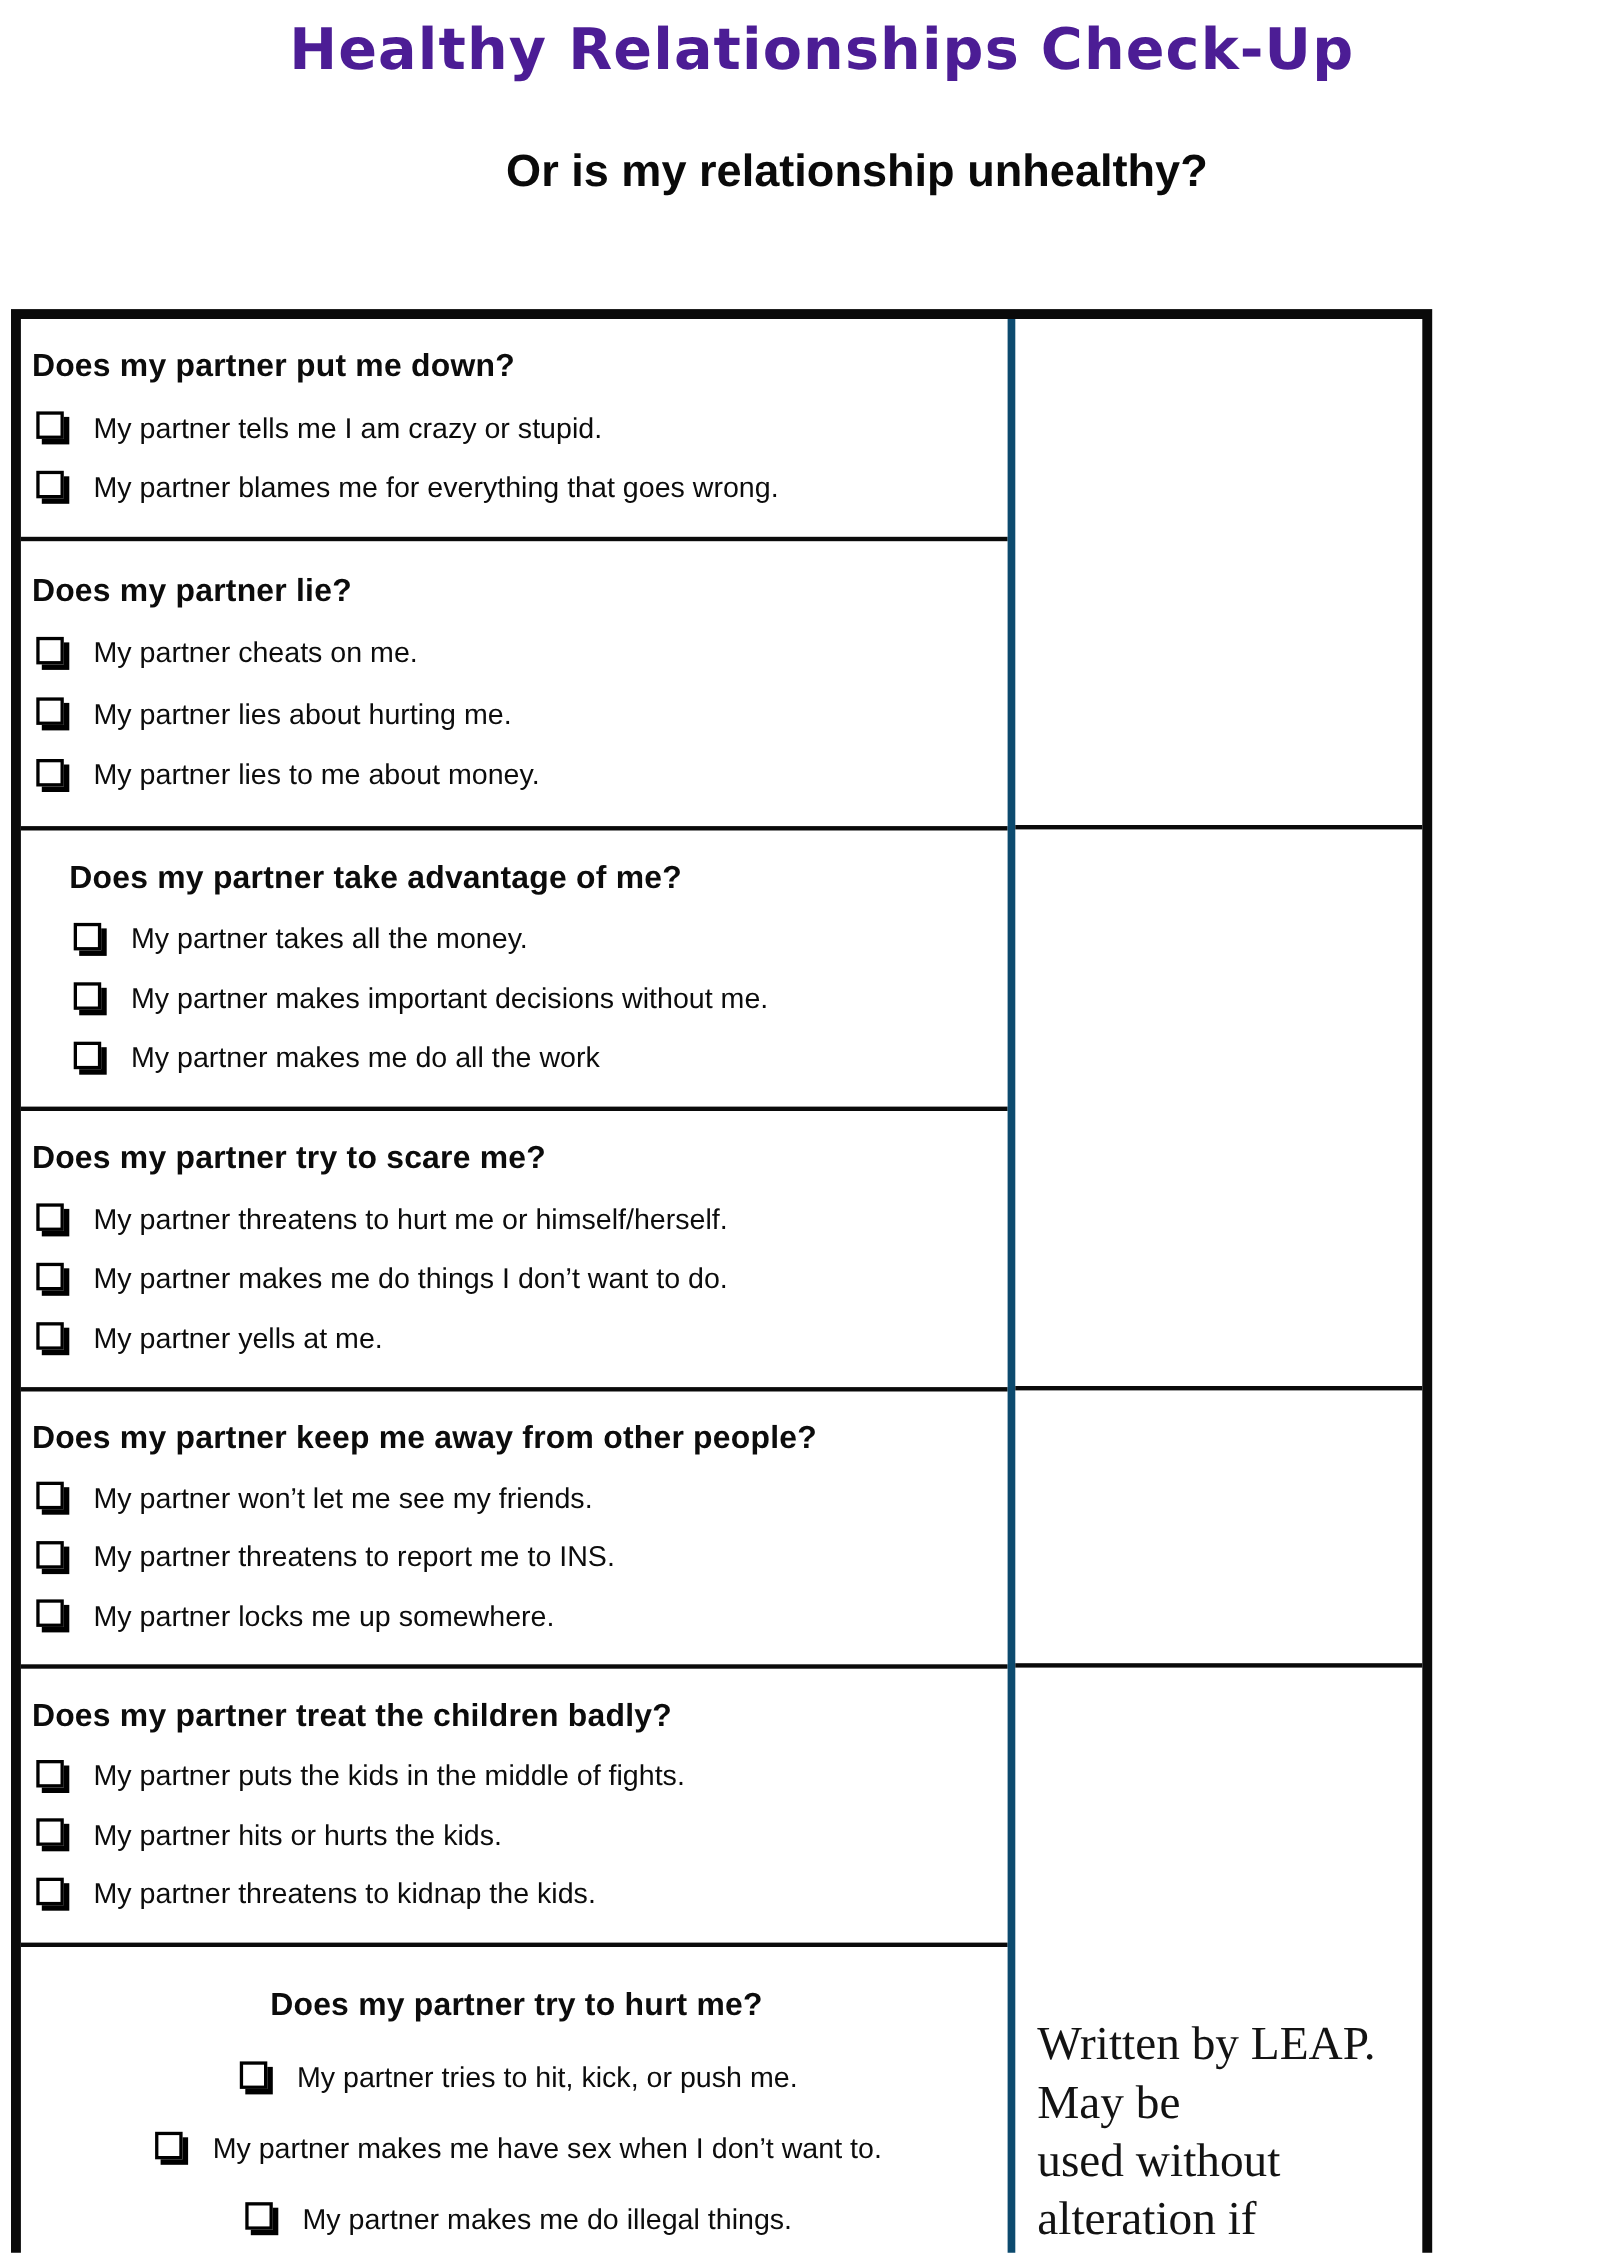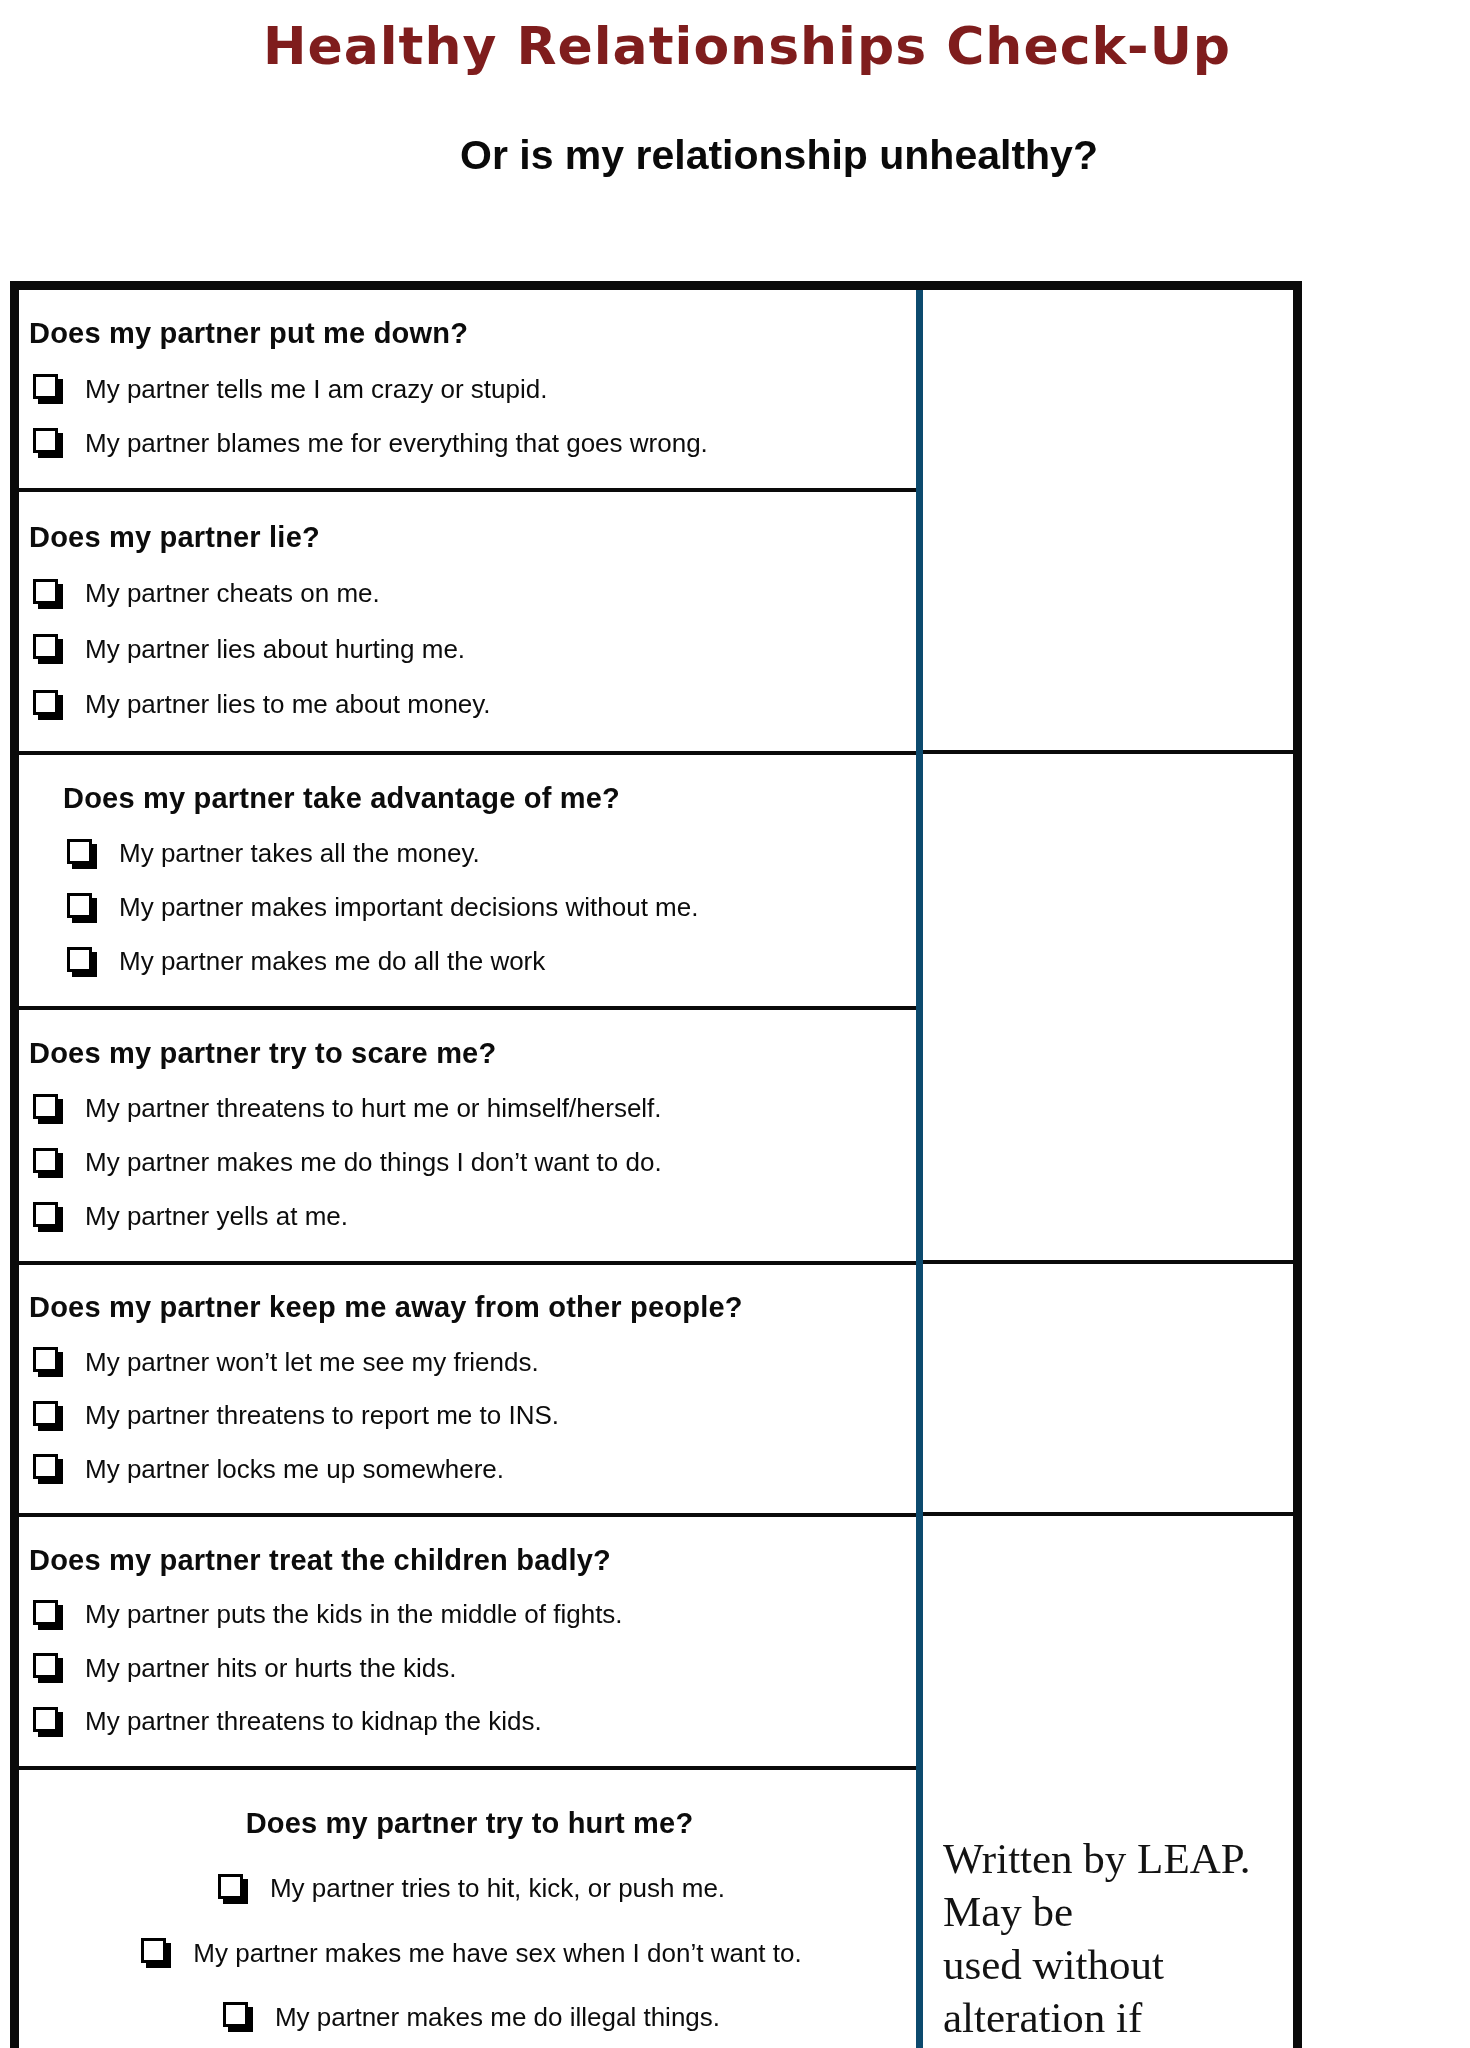--- a/index.html
+++ b/index.html
@@ -5,21 +5,21 @@
   * { margin:0; padding:0; box-sizing:border-box; }
   html,body { background:#ffffff; }
   body {
     width:1470px; height:2048px; position:relative;
     font-family:"Liberation Sans", sans-serif; color:#0c0c0c;
     overflow:hidden;
   }
   .page-title {
     position:absolute; top:16px; left:0; width:100%;
     text-align:center; font-family:"DejaVu Sans", sans-serif;
-    font-weight:bold; font-size:52px; letter-spacing:1px; color:#7f1d1d;padding-left:24px;
+    font-weight:bold; font-size:52px; letter-spacing:1px; color:#4c1d95;padding-left:24px;
   }
   .page-subtitle {
     position:absolute; top:132px; left:0; width:100%;
     text-align:center; font-family:"Liberation Sans", sans-serif;
     font-weight:bold; font-size:41px; color:#0a0a0a;margin-left:44px;
   }
   .doc-table {
     position:absolute; left:10px; top:237px; width:1292px; height:1800px;
     border:9px solid #0a0a0a; display:flex; background:#fff;margin-top:44px;
   }

